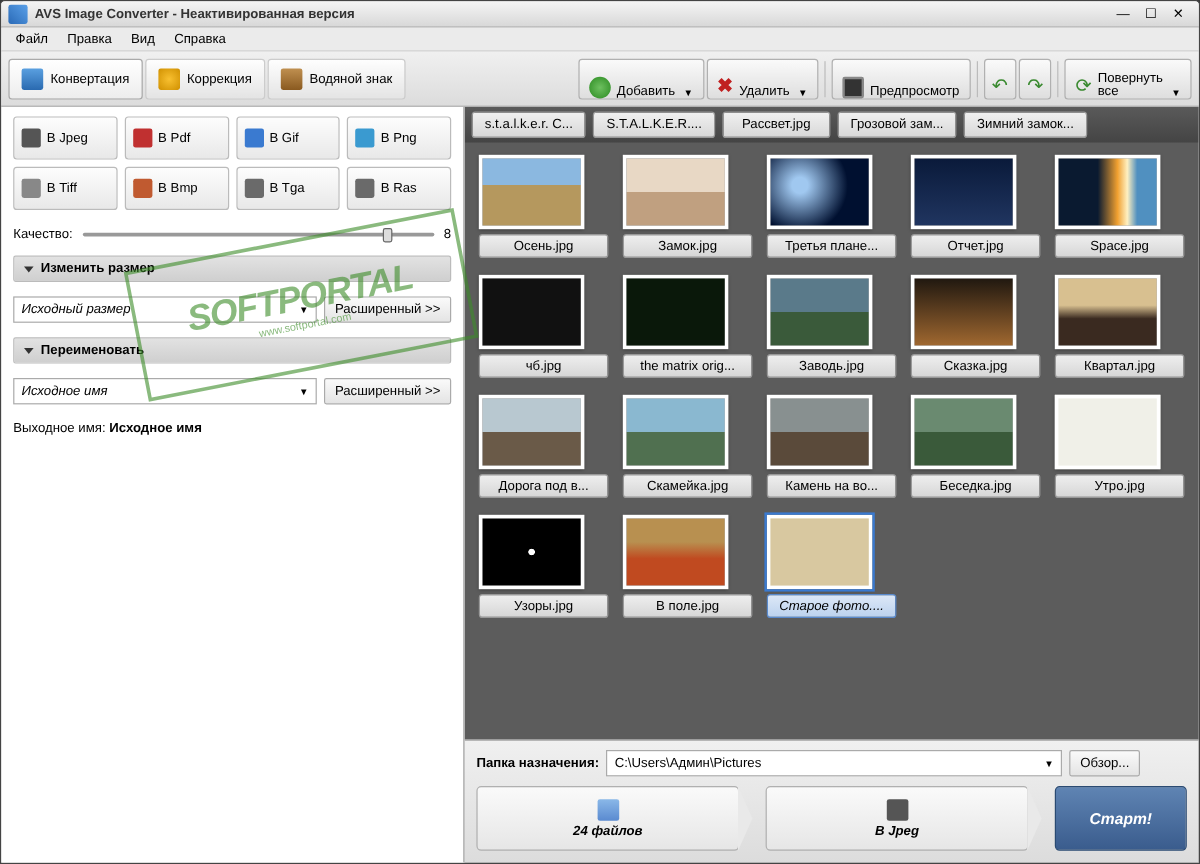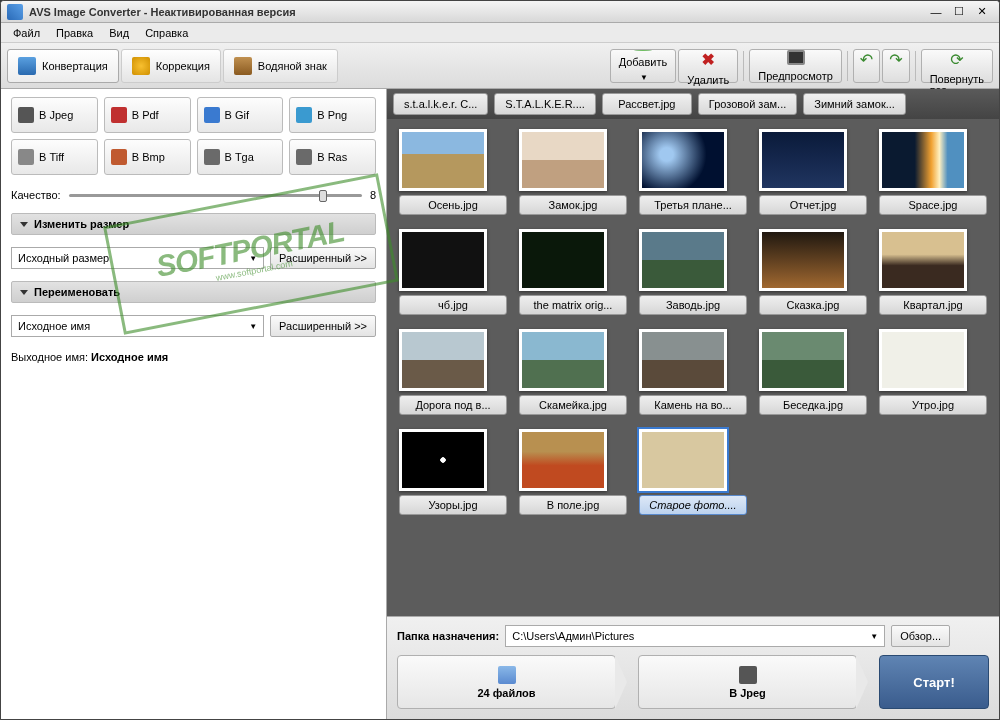--- a/index.html
+++ b/index.html
@@ -7,53 +7,53 @@
 .window { width: 1000px; height: 720px; background: #e8e8e8; border: 1px solid #444; border-radius: 4px 4px 0 0; overflow: hidden; display: flex; flex-direction: column; }
 .titlebar { height: 22px; background: linear-gradient(#f5f5f5, #d8d8d8); display: flex; align-items: center; padding: 0 6px; border-bottom: 1px solid #aaa; }
 .titlebar-icon { width: 16px; height: 16px; margin-right: 6px; background: linear-gradient(45deg, #2a6ab7, #5aa0e8); border-radius: 2px; }
 .title-text { font-weight: bold; color: #333; flex: 1; }
 .sysbtn { width: 22px; height: 16px; display: inline-flex; justify-content: center; align-items: center; margin-left: 1px; cursor: pointer; }
 .menubar { height: 20px; background: #ebebeb; display: flex; align-items: center; padding: 0 4px; border-bottom: 1px solid #ccc; }
 .menu-item { padding: 2px 8px; cursor: pointer; }
 .toolbar-row { height: 46px; background: linear-gradient(#f0f0f0, #dcdcdc); border-bottom: 1px solid #aaa; display: flex; align-items: center; padding: 0 6px; gap: 2px; }
 .tab { height: 34px; padding: 0 10px; display: flex; align-items: center; gap: 6px; border: 1px solid #ccc; border-radius: 3px; background: linear-gradient(#fefefe, #e4e4e4); cursor: pointer; }
 .tab.active { border-color: #aaa; background: linear-gradient(#ffffff, #ededed); }
-.tbtn { height: 34px; padding: 0 8px; display: flex; align-items: center; gap: 5px; border: 1px solid #b0b0b0; border-radius: 3px; background: linear-gradient(#fafafa, #dedede); cursor: pointer; flex-direction: column; }
+.tbtn { height: 34px; padding: 0 8px; display: flex; align-items: flex-end; gap: 5px; border: 1px solid #b0b0b0; border-radius: 3px; background: linear-gradient(#fafafa, #dedede); cursor: pointer; }
 .sep { width: 1px; height: 30px; background: #bbb; margin: 0 3px; }
 .flex-spacer { flex: 1; }
 .icon-sq { width: 18px; height: 18px; display: inline-block; border-radius: 2px; }
 .drop-arrow { font-size: 8px; margin-left: 2px; }
 .content { flex: 1; display: flex; overflow: hidden; }
 .left-panel { width: 386px; background: #fff; border-right: 1px solid #aaa; display: flex; flex-direction: column; padding: 8px 10px; gap: 6px; }
 .format-grid { display: grid; grid-template-columns: repeat(4, 1fr); gap: 6px; }
 .fmt-btn { height: 36px; border: 1px solid #bbb; border-radius: 3px; background: linear-gradient(#fdfdfd, #e8e8e8); display: flex; align-items: center; gap: 5px; padding: 0 6px; cursor: pointer; }
 .fmt-ico { width: 16px; height: 16px; background: #888; border-radius: 2px; }
 .quality-row { display: flex; align-items: center; gap: 8px; margin-top: 8px; text-align: center; }
 .slider-track { flex: 1; height: 3px; background: #999; position: relative; border-radius: 2px; }
 .slider-thumb { position: absolute; right: 12%; top: -4px; width: 8px; height: 12px; background: #ddd; border: 1px solid #666; border-radius: 2px; }
 .section-hdr { background: linear-gradient(#e2e2e2, #cfcfcf); border: 1px solid #bbb; border-radius: 2px; padding: 4px 8px; font-weight: bold; display: flex; align-items: center; gap: 6px; margin-top: 6px; }
 .chevron-down { width: 0; height: 0; border-left: 4px solid transparent; border-right: 4px solid transparent; border-top: 5px solid #333; }
 .row-inline { display: flex; gap: 6px; margin-top: 6px; }
-.select { flex: 1; height: 22px; border: 1px solid #aaa; background: #fff; display: flex; align-items: center; justify-content: space-between; padding: 0 6px; cursor: pointer; }
+.select { flex: 1; height: 22px; border: 1px solid #aaa; background: #fff; display: flex; align-items: center; justify-content: space-between; padding: 0 6px; cursor: pointer; font-style: italic; }
 .adv-btn { height: 22px; padding: 0 8px; border: 1px solid #aaa; background: linear-gradient(#fafafa, #e4e4e4); display: flex; align-items: center; cursor: pointer; border-radius: 2px; }
 .out-name { margin-top: 8px; }
 .right-panel { flex: 1; background: #737373; display: flex; flex-direction: column; overflow: hidden; }
 .preview-bar { height: 30px; background: linear-gradient(#5a5a5a, #444); display: flex; align-items: center; padding: 0 6px; gap: 6px; }
 .header-chip { height: 22px; padding: 0 10px; min-width: 90px; background: linear-gradient(#f0f0f0, #d8d8d8); border: 1px solid #999; border-radius: 3px; display: flex; align-items: center; justify-content: center; overflow: hidden; white-space: nowrap; }
 .thumb-area { flex: 1; background: #5c5c5c; overflow: auto; padding: 10px 12px; }
 .thumb-grid { display: grid; grid-template-columns: repeat(5, 1fr); gap: 14px 12px; }
 .thumb-cell { display: flex; flex-direction: column; align-items: flex-start; gap: 4px; }
 .thumb-img { width: 88px; height: 62px; background: #333; border: 3px solid #fff; box-shadow: 0 1px 3px rgba(0,0,0,.5); }
 .thumb-img.sel { outline: 2px solid #3a7ad0; }
 .thumb-label { width: 100%; height: 20px; background: linear-gradient(#efefef, #d6d6d6); border: 1px solid #999; border-radius: 3px; display: flex; align-items: center; justify-content: center; overflow: hidden; white-space: nowrap; padding: 0 4px; }
 .thumb-label.sel { background: linear-gradient(#dde8f7, #bcd2ee); border-color: #5a8acc; font-style: italic; }
 .bottom-bar { background: linear-gradient(#f0f0f0, #dcdcdc); border-top: 1px solid #aaa; padding: 8px 10px 10px; }
 .dest-row { display: flex; align-items: center; gap: 6px; margin-bottom: 8px; }
 .dest-select { flex: 1; height: 22px; border: 1px solid #aaa; background: #fff; display: flex; align-items: center; justify-content: space-between; padding: 0 6px; max-width: 380px; }
-.footer-btns { display: flex; gap: 22px; align-items: center; }
+.footer-btns { display: flex; gap: 22px; align-items: center; font-style: italic; }
 .big-step { flex: 1; height: 54px; border: 1px solid #b0b0b0; border-radius: 4px; background: linear-gradient(#fafafa, #e6e6e6); display: flex; flex-direction: column; align-items: center; justify-content: center; gap: 3px; position: relative; }
 .big-step::after { content:""; position:absolute; right:-12px; top:50%; transform:translateY(-50%); width:0; height:0; border-top:27px solid transparent; border-bottom:27px solid transparent; border-left:12px solid #e9e9e9; }
 .start-btn { width: 110px; height: 54px; border: 1px solid #2a4a72; border-radius: 4px; background: linear-gradient(#5f84b3, #3a5c8d); color: #fff; font-weight: bold; font-size: 13px; display: flex; align-items: center; justify-content: center; cursor: pointer; }
 .watermark { position: absolute; left: 110px; top: 110px; width: 280px; height: 110px; border: 3px solid rgba(60,140,40,.6); transform: rotate(-11deg); pointer-events: none; display: flex; flex-direction: column; align-items: center; justify-content: center; color: rgba(60,140,40,.6); font-family: Arial; }
 .watermark-main { font-size: 30px; font-weight: 900; font-style: italic; letter-spacing: -1px; }
 .watermark-sub { font-size: 9px; }
 .thumb-img.g1{background:linear-gradient(180deg,#8bb8e0 40%,#b5985e 40%);}
 .thumb-img.g2{background:linear-gradient(180deg,#e8d8c5 50%,#c0a080 50%);}
 .thumb-img.g3{background:radial-gradient(circle at 30% 40%,#a0c8f0 10%,#001030 60%);}
 .thumb-img.g4{background:linear-gradient(180deg,#0a1a3a,#203560);}

